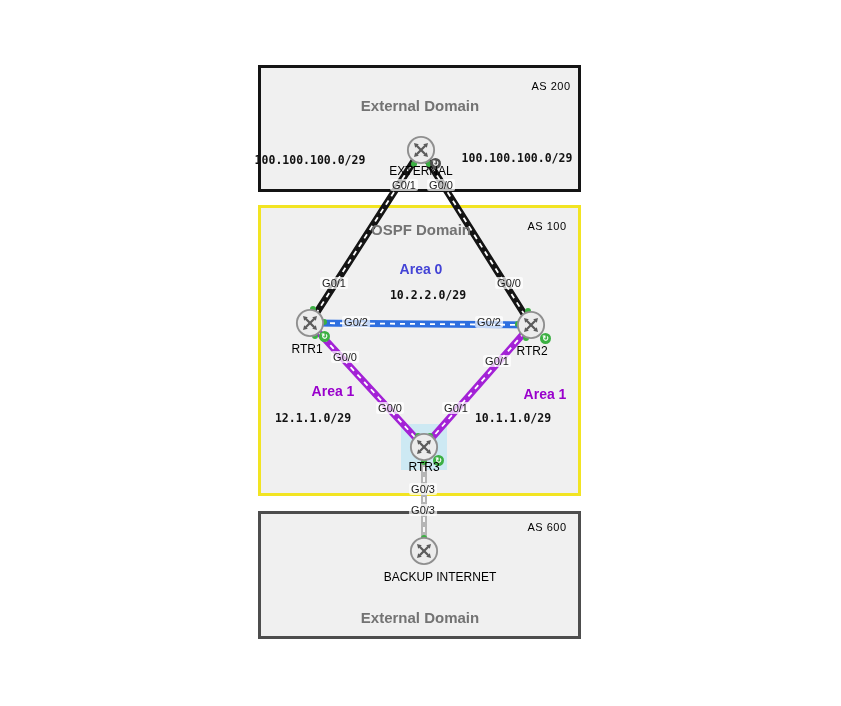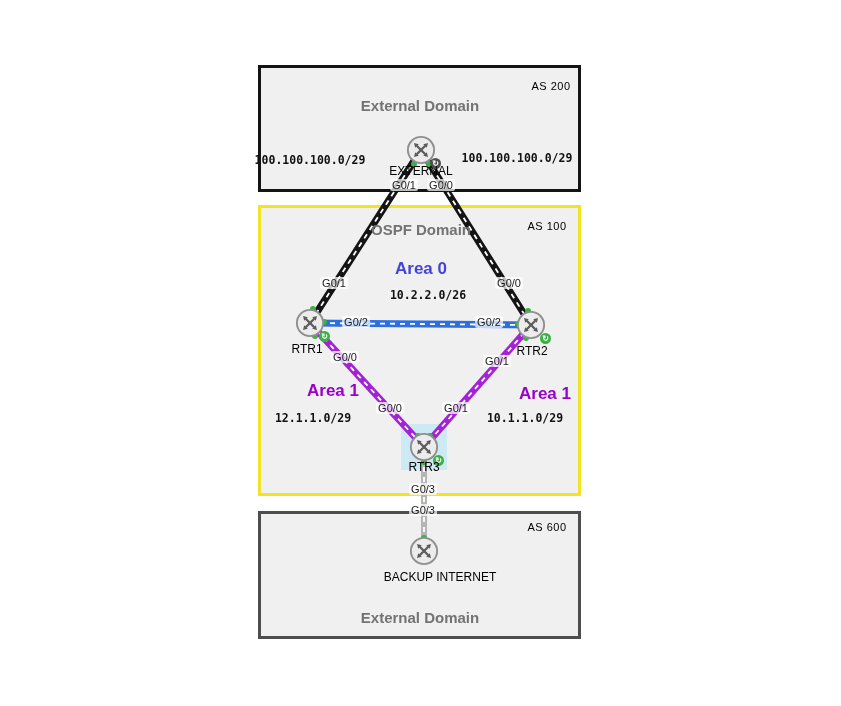--- a/index.html
+++ b/index.html
@@ -25,21 +25,21 @@
   .router{position:absolute;width:30px;height:30px;transform:translate(-50%,-50%);}
   .ricon{width:30px;height:30px;display:block;}
   .badge{position:absolute;right:-5px;bottom:-4px;width:11px;height:11px;border-radius:50%;
     color:#fff;font-size:8px;line-height:11px;text-align:center;font-weight:bold;}
   .lbl{position:absolute;transform:translate(-50%,-50%);white-space:nowrap;color:#111;}
   .title{font-size:15px;font-weight:700;color:#737373;}
   .as{font-size:11px;font-weight:400;color:#000;letter-spacing:0.5px;}
   .mono{font-family:"DejaVu Sans Mono",monospace;font-size:11.5px;font-weight:600;color:#111;}
   .node-label{font-size:12px;color:#000;}
   .iface{font-size:11px;color:#1a1a1a;background:rgba(255,255,255,0.72);padding:0 2px;border-radius:2px;}
-  .area{font-size:17px;font-weight:700;}
+  .area{font-size:14px;font-weight:700;}
   .area0{color:var(--area0-text);}
   .area1{color:var(--area1-text);margin-left:20px;}
 </style>
 </head>
 <body>
 
 <svg width="0" height="0" style="position:absolute">
   <defs>
     <symbol id="rsym" viewBox="0 0 32 32">
       <circle cx="16" cy="16" r="14" fill="#ececec" stroke="#8f8f8f" stroke-width="2"></circle>
@@ -139,33 +139,33 @@
   <div class="lbl title" style="left:420px;top:105px">External Domain</div>
   <div class="lbl mono" style="left:310px;top:160px">100.100.100.0/29</div>
   <div class="lbl mono" style="left:517px;top:158px">100.100.100.0/29</div>
   <div class="lbl node-label" style="left:421px;top:171px">EXTERNAL</div>
   <div class="lbl iface" style="left:404px;top:185px">G0/1</div>
   <div class="lbl iface" style="left:441px;top:185px">G0/0</div>
 
   <div class="lbl title" style="left:421px;top:229px">OSPF Domain</div>
   <div class="lbl as" style="left:547px;top:226px">AS 100</div>
   <div class="lbl area area0" style="left:421px;top:269px">Area 0</div>
-  <div class="lbl mono" style="left:428px;top:295px">10.2.2.0/26</div>
+  <div class="lbl mono" style="left:428px;top:295px">10.2.2.0/29</div>
   <div class="lbl iface" style="left:334px;top:283px">G0/1</div>
   <div class="lbl iface" style="left:509px;top:283px">G0/0</div>
   <div class="lbl iface" style="left:356px;top:322px">G0/2</div>
   <div class="lbl iface" style="left:489px;top:322px">G0/2</div>
   <div class="lbl node-label" style="left:307px;top:349px">RTR1</div>
   <div class="lbl node-label" style="left:532px;top:351px">RTR2</div>
   <div class="lbl iface" style="left:345px;top:357px">G0/0</div>
   <div class="lbl iface" style="left:497px;top:361px">G0/1</div>
   <div class="lbl area area1" style="left:313px;top:391px">Area 1</div>
   <div class="lbl area area1" style="left:525px;top:394px">Area 1</div>
   <div class="lbl mono" style="left:313px;top:418px">12.1.1.0/29</div>
-  <div class="lbl mono" style="left:525px;top:418px">10.1.1.0/29</div>
+  <div class="lbl mono" style="left:513px;top:418px">10.1.1.0/29</div>
   <div class="lbl iface" style="left:390px;top:408px">G0/0</div>
   <div class="lbl iface" style="left:456px;top:408px">G0/1</div>
   <div class="lbl node-label" style="left:424px;top:467px">RTR3</div>
   <div class="lbl iface" style="left:423px;top:489px">G0/3</div>
   <div class="lbl iface" style="left:423px;top:510px">G0/3</div>
 
   <div class="lbl as" style="left:547px;top:527px">AS 600</div>
   <div class="lbl node-label" style="left:440px;top:577px">BACKUP INTERNET</div>
   <div class="lbl title" style="left:420px;top:617px">External Domain</div>
 

